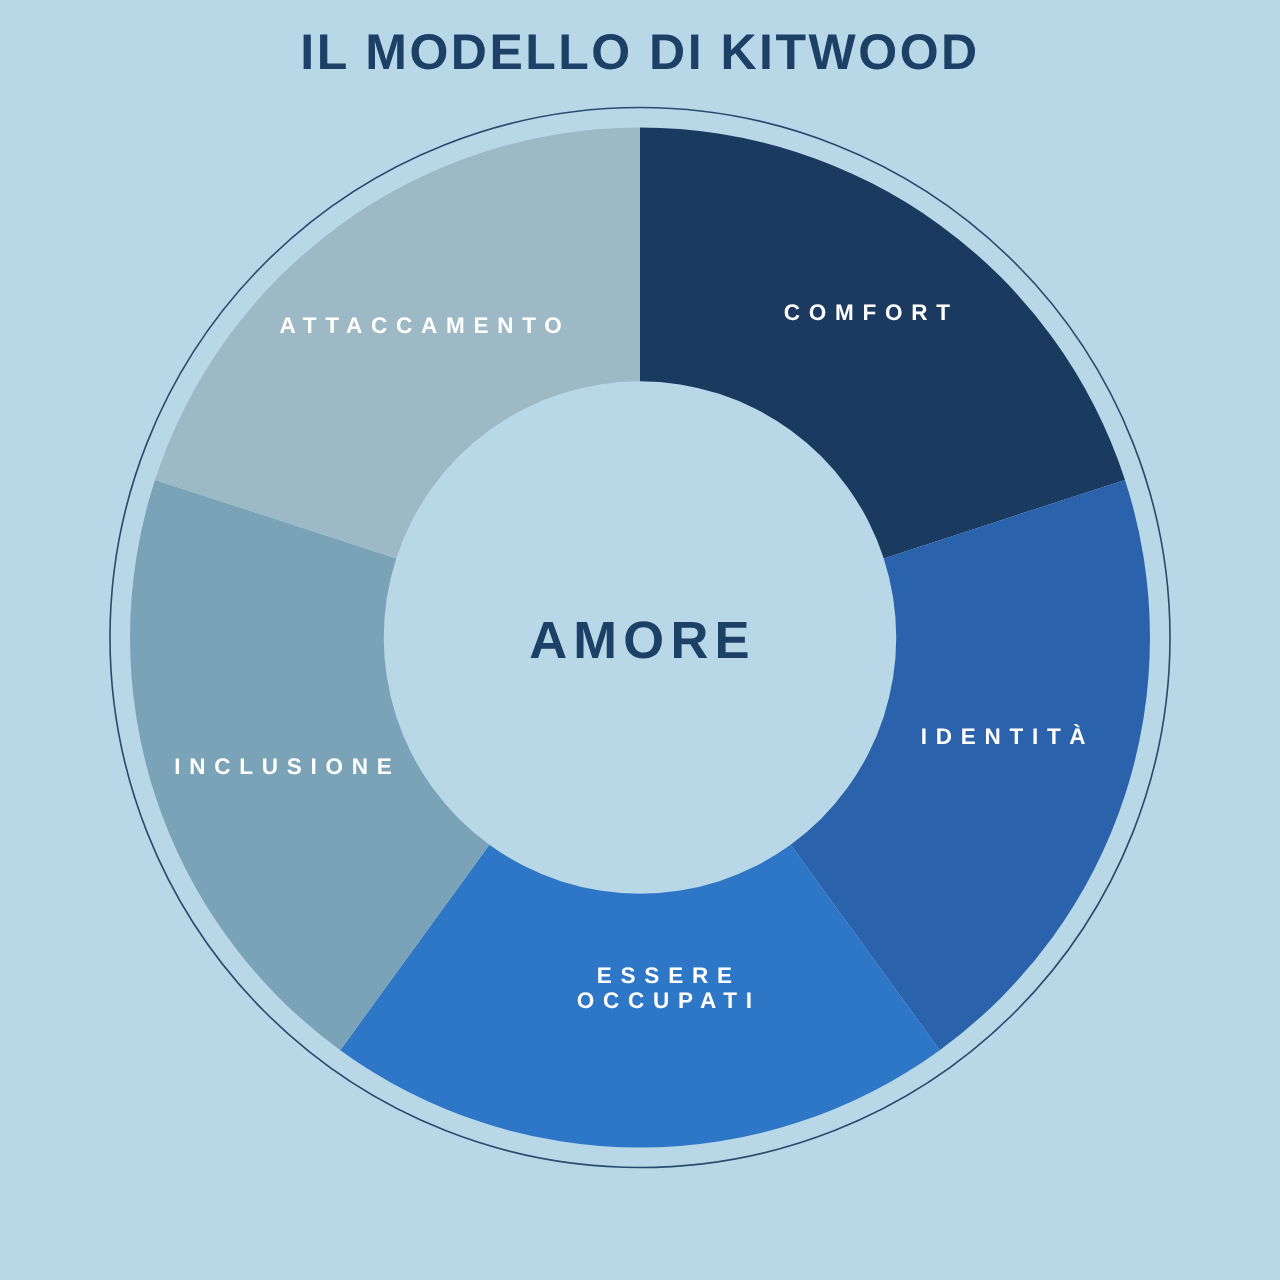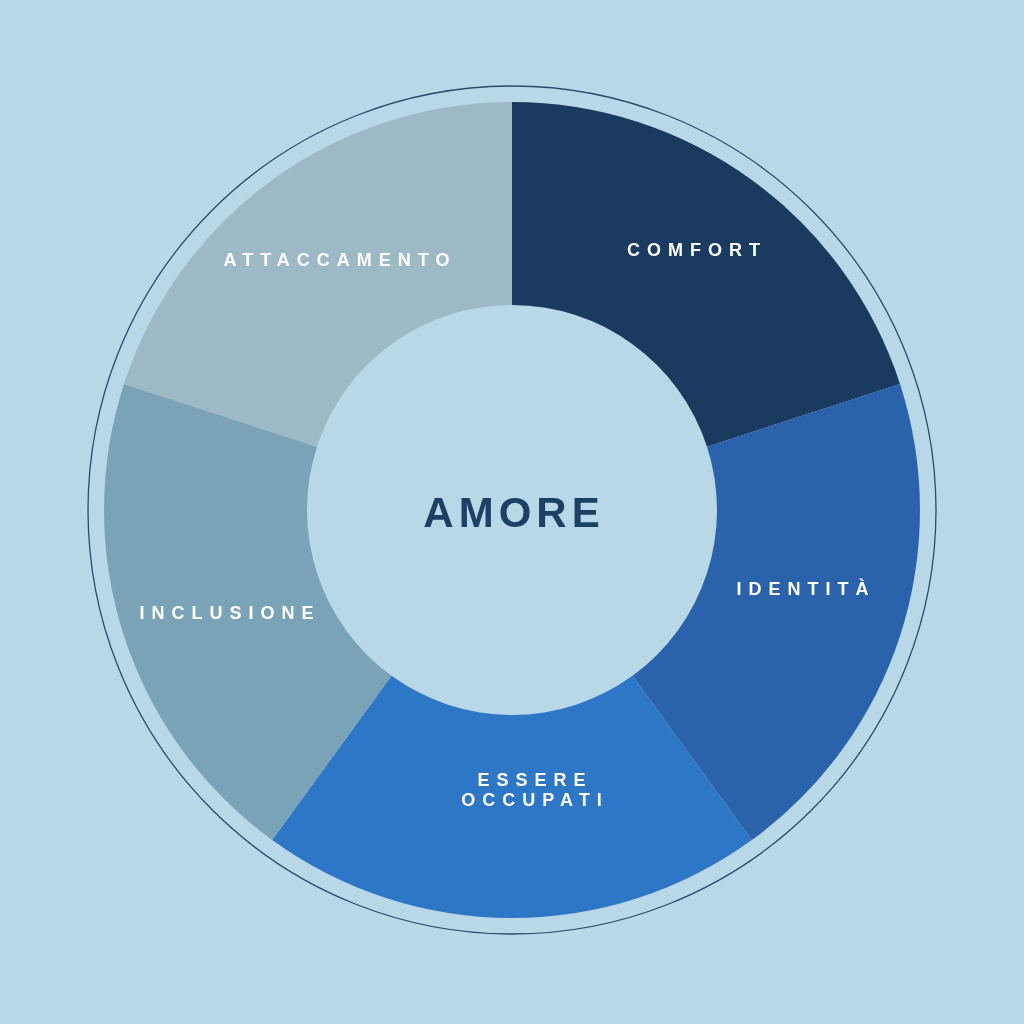--- a/index.html
+++ b/index.html
@@ -39,20 +39,21 @@
     font-weight: 700;
     font-size: 42px;
     letter-spacing: 5px;
   }
 </style>
 </head>
 <body style="background: rgb(185, 216, 231);">
 
 <div class="canvas">
 
+  <h1 class="chart-title" style="color: rgb(29, 64, 102);">IL MODELLO DI KITWOOD</h1>
 
   <svg class="donut" width="1024" height="1024" viewBox="0 0 1024 1024" xmlns="http://www.w3.org/2000/svg">
 
     <circle cx="512" cy="510" r="424" fill="none" stroke-width="1.3" stroke="#2a4b6e"></circle>
 
     <g id="segments">
         <path d="M 512.0 102.0 A 408 408 0 0 1 900.0 383.9 L 707.0 446.7 A 205 205 0 0 0 512.0 305.0 Z" fill="#1b3a60"></path>
         <path d="M 900.0 383.9 A 408 408 0 0 1 751.8 840.1 L 632.5 675.8 A 205 205 0 0 0 707.0 446.7 Z" fill="#2a63ab"></path>
         <path d="M 751.8 840.1 A 408 408 0 0 1 272.2 840.1 L 391.5 675.8 A 205 205 0 0 0 632.5 675.8 Z" fill="#2e76c6"></path>
         <path d="M 272.2 840.1 A 408 408 0 0 1 124.0 383.9 L 317.0 446.7 A 205 205 0 0 0 391.5 675.8 Z" fill="#7ba3b8"></path>

